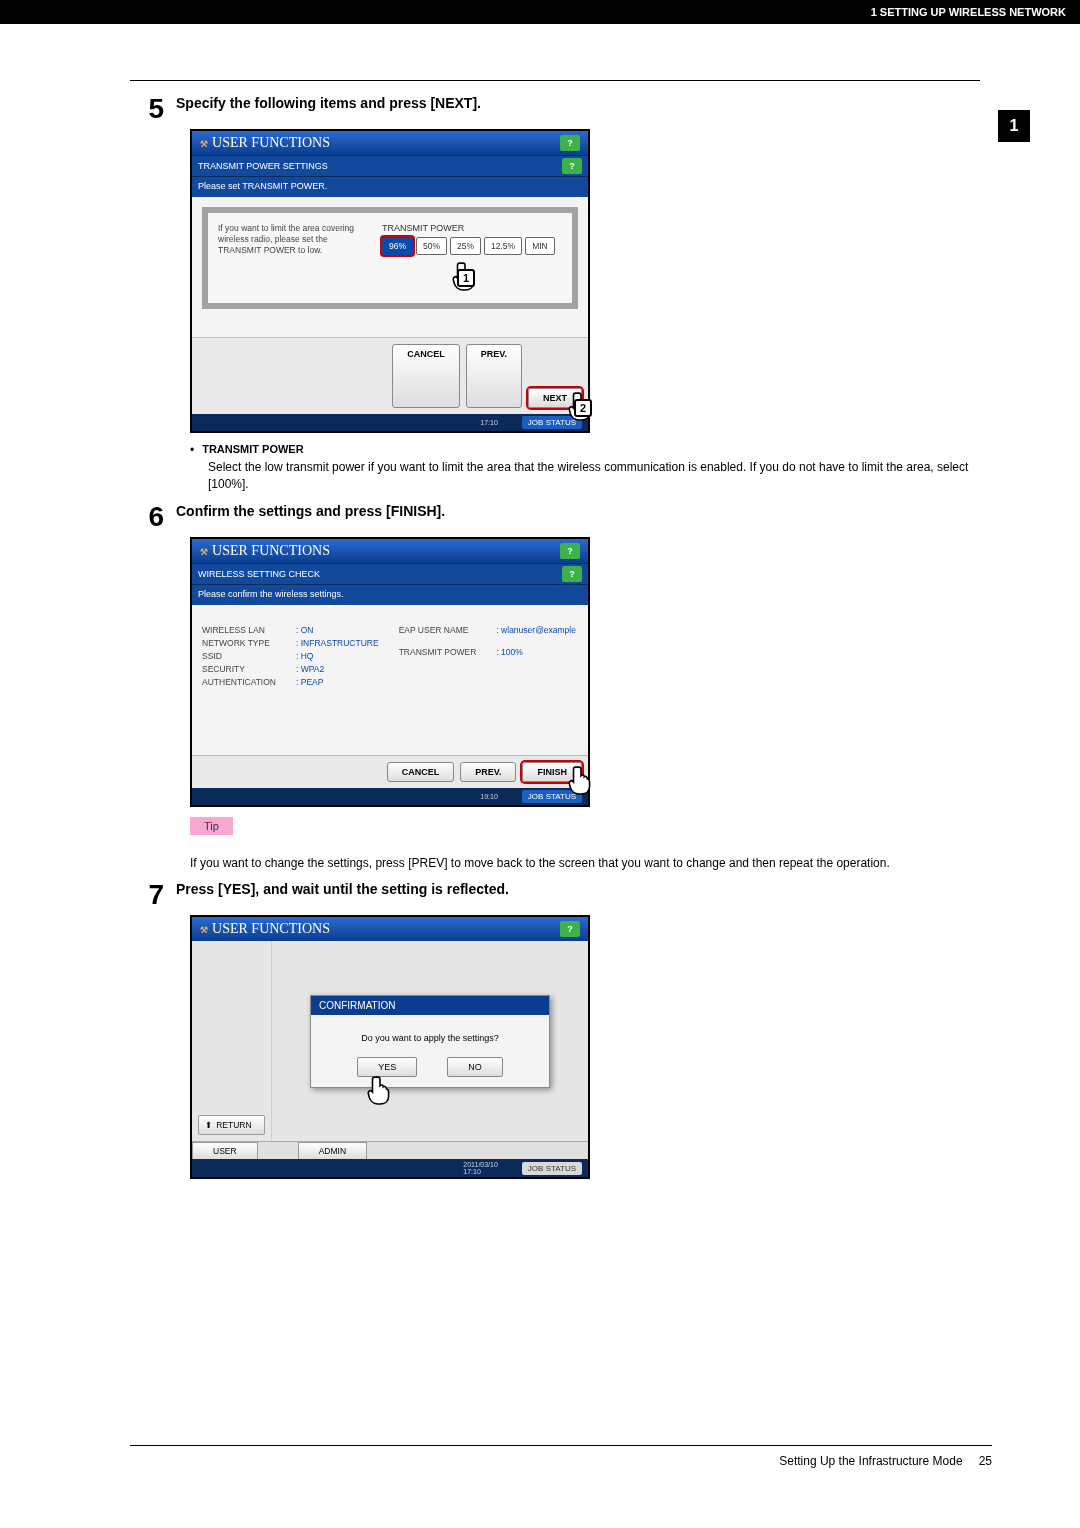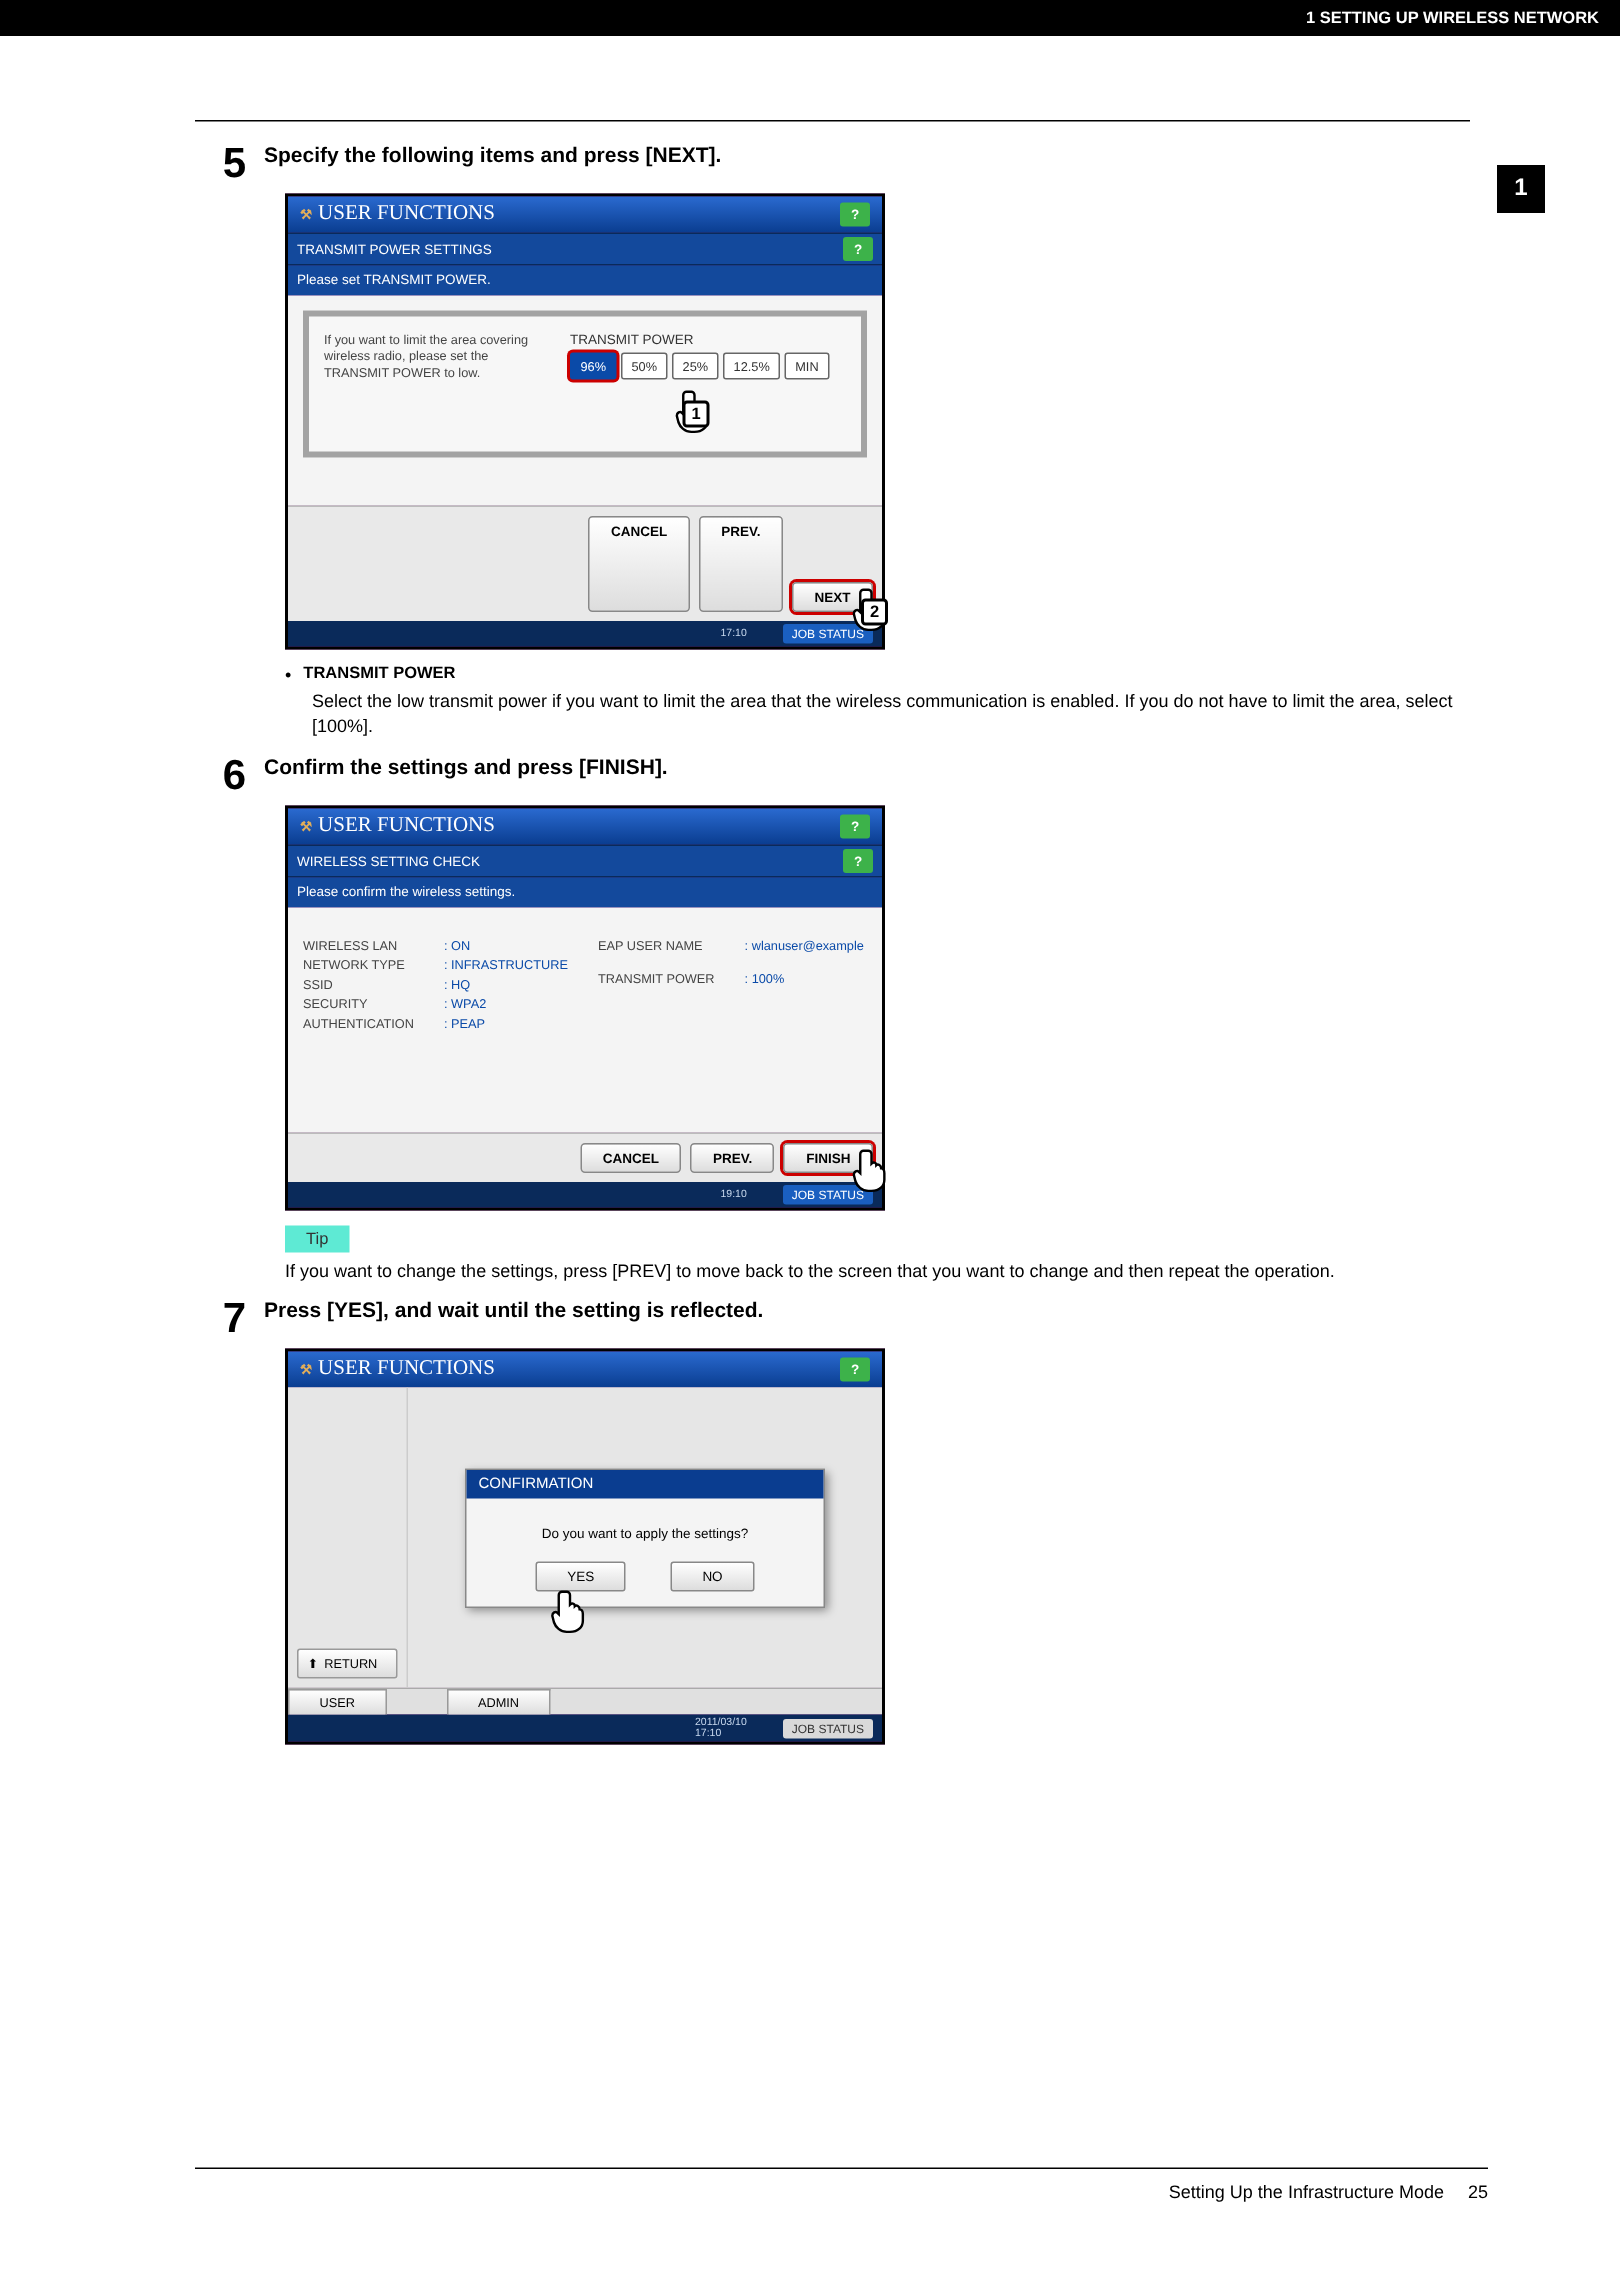--- a/index.html
+++ b/index.html
@@ -14,21 +14,21 @@
   .step-title { font-size: 14px; font-weight: bold; margin-bottom: 6px; }
   .screenshot { margin-left: 60px; margin-bottom: 10px; }
   .panel { width: 400px; border: 2px solid #000; background: #701a75; font-size: 9px; }
   .panel-header { background: #1a4fa8; background: linear-gradient(#2a6ad0,#0a3d90); color: #fff; padding: 4px 8px; display: flex; justify-content: space-between; align-items: center; }
   .panel-header .icon-tool { color: #e2ae5a; font-weight: bold; margin-right: 4px; }
   .panel-header .title-text { font-family: "Times New Roman", serif; font-size: 14px; }
   .help-badge { background: #3db24a; color: #fff; width: 20px; height: 16px; text-align: center; line-height: 16px; border-radius: 2px; font-weight: bold; }
   .panel-subheader { background: #13499c; color: #fff; display: flex; justify-content: space-between; align-items: center; padding: 2px 6px; border-top: 1px solid #0a2a5a; border-bottom: 1px solid #0a2a5a; }
   .panel-instruction { background: #13499c; color: #fff; padding: 4px 6px 6px 6px; font-size: 9px; }
   .panel-body { background: #f4f4f4; padding: 10px; min-height: 140px; }
-  .panel-inner { border: 4px solid #a3a3a3; padding: 10px; background: #f7f7f7; display: flex; gap: 14px; align-items: flex-start; }
+  .panel-inner { border: 6px solid #a3a3a3; padding: 10px; background: #f7f7f7; display: flex; gap: 14px; align-items: flex-start; }
   .left-note { width: 150px; font-size: 8.5px; color: #444; line-height: 1.3; }
   .tp-col { flex: 1; }
   .tp-label { font-size: 9px; color: #333; margin-bottom: 4px; }
   .tp-buttons { display: flex; gap: 3px; }
   .tp-btn { border: 1px solid #666; border-radius: 2px; padding: 3px 6px; font-size: 8.5px; background: #fff; color: #333; }
   .tp-btn.active { background: #0a4aa8; color: #fff; border-color: #0a4aa8; box-shadow: 0 0 0 2px #c00; }
   .panel-footer { display: flex; justify-content: flex-end; gap: 6px; padding: 6px; background: #e9e9e9; border-top: 1px solid #bbb; }
   .footer-btn { border: 1px solid #888; border-radius: 3px; background: linear-gradient(#fff,#ddd); font-size: 9px; padding: 4px 14px; font-weight: bold; }
   .panel-status { background: #0a2a5a; padding: 2px 6px; display: flex; justify-content: flex-end; gap: 24px; align-items: center; }
   .status-date { color: #c7d8ee; font-size: 7px; }
@@ -38,21 +38,21 @@
   .desc-block { margin-left: 60px; margin-top: 6px; margin-bottom: 10px; }
   .bullet-row { display: flex; gap: 8px; margin-bottom: 2px; }
   .bullet-dot { margin-left: 0; }
   .bullet-title { font-weight: bold; font-size: 11px; }
   .desc-text { margin-left: 18px; font-size: 12px; line-height: 1.4; }
 
   .check-body { background: #f4f4f4; padding: 10px; min-height: 150px; }
   .check-grid { display: flex; gap: 20px; font-size: 8.5px; color: #444; margin-top: 10px; }
   .check-row { margin-bottom: 3px; }
 
-  .tip-box { display: inline-block; background: #5eead4; color: #333; padding: 3px 14px; font-size: 11px; margin-bottom: 4px; }
+  .tip-box { display: inline-block; background: #f9a8d4; color: #333; padding: 3px 14px; font-size: 11px; margin-bottom: 20px; }
   .tip-text { font-size: 12px; line-height: 1.4; margin-bottom: 10px; }
 
   .confirm-body { background: #e9e9e9; padding: 0; min-height: 200px; display: flex; }
   .confirm-sidebar { width: 80px; background: #e6e6e6; border-right: 1px solid #ccc; display: flex; flex-direction: column; justify-content: flex-end; }
   .return-btn { border: 1px solid #999; background: linear-gradient(#fff,#ddd); font-size: 8.5px; padding: 4px 6px; margin: 6px; display: flex; align-items: center; gap: 4px; border-radius: 2px; }
   .confirm-main { flex: 1; background: #e6e6e6; display: flex; align-items: center; justify-content: center; }
   .modal { width: 240px; background: #f4f4f4; border: 1px solid #888; box-shadow: 2px 2px 6px rgba(0,0,0,.4); }
   .modal-title { background: #0a3d90; color: #fff; padding: 4px 8px; font-size: 10px; }
   .modal-body { padding: 18px 10px 10px; text-align: center; }
   .modal-q { font-size: 9px; margin-bottom: 14px; }

